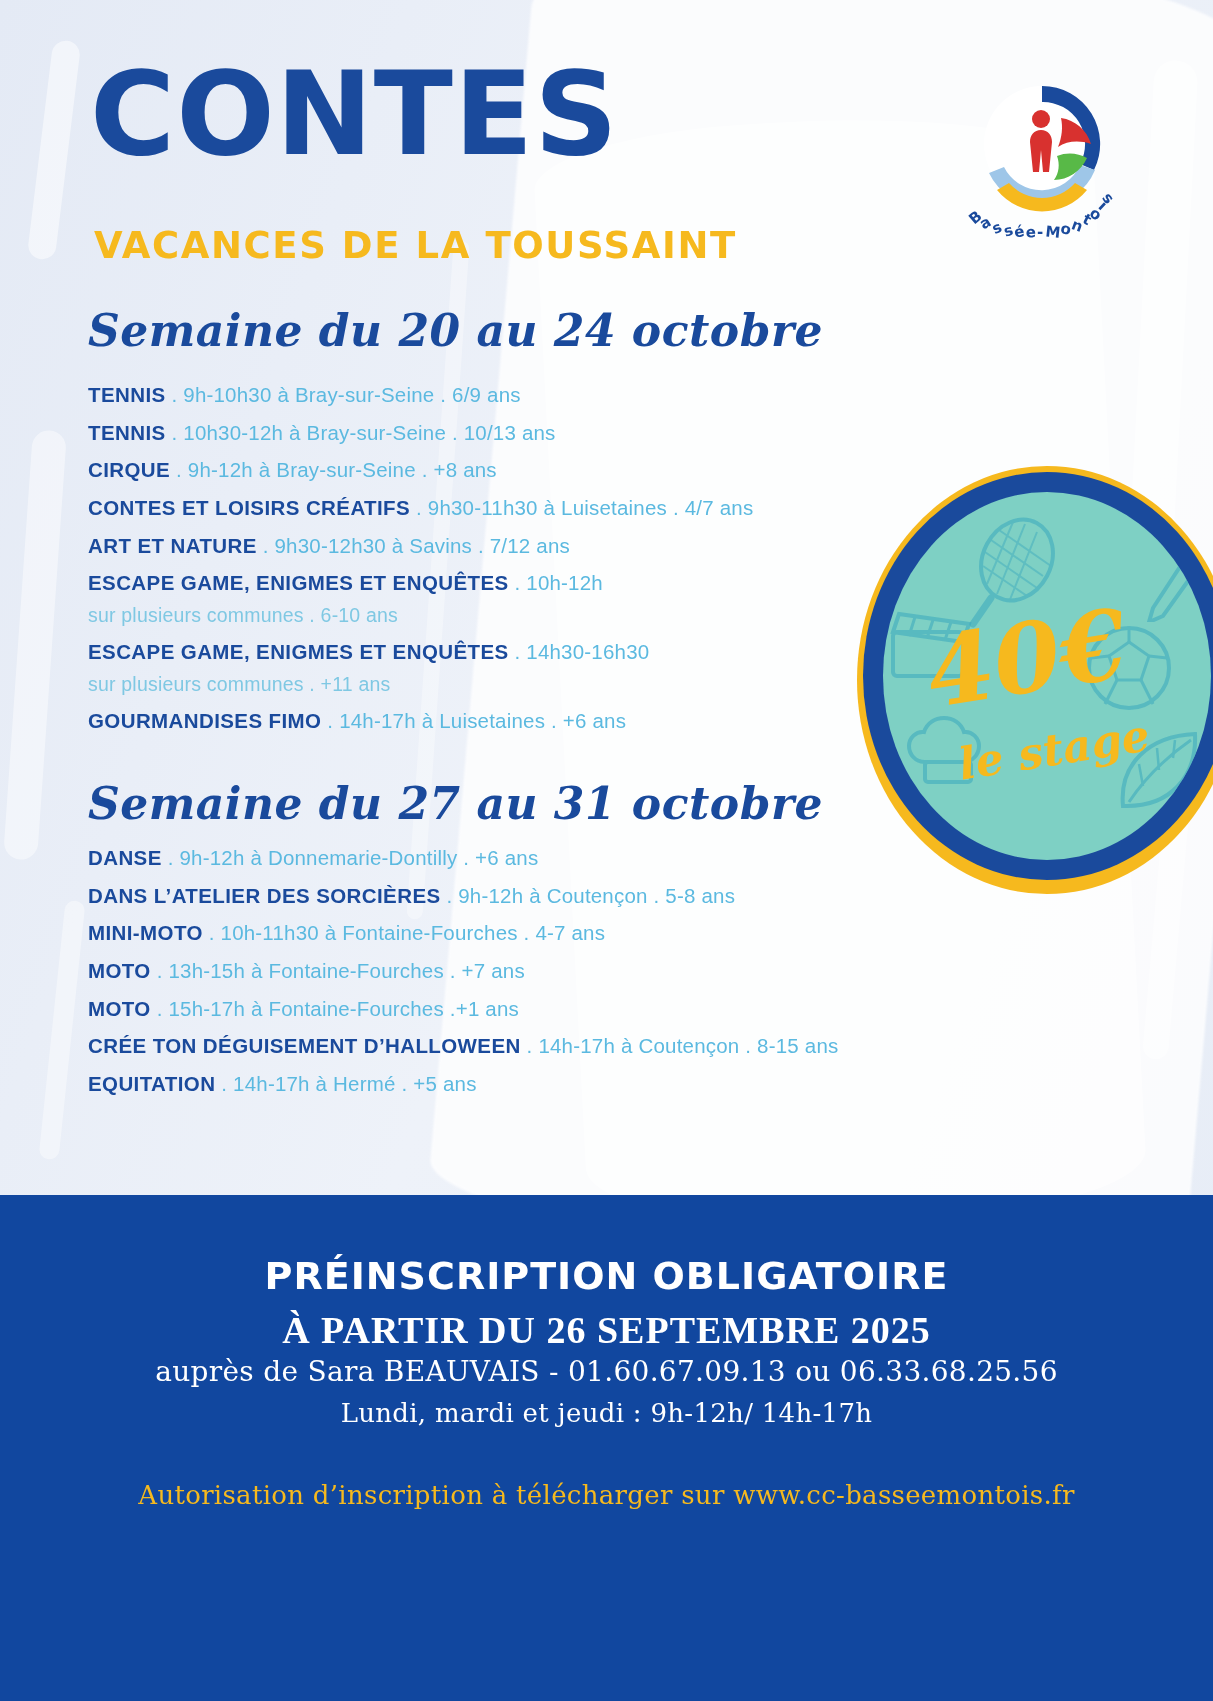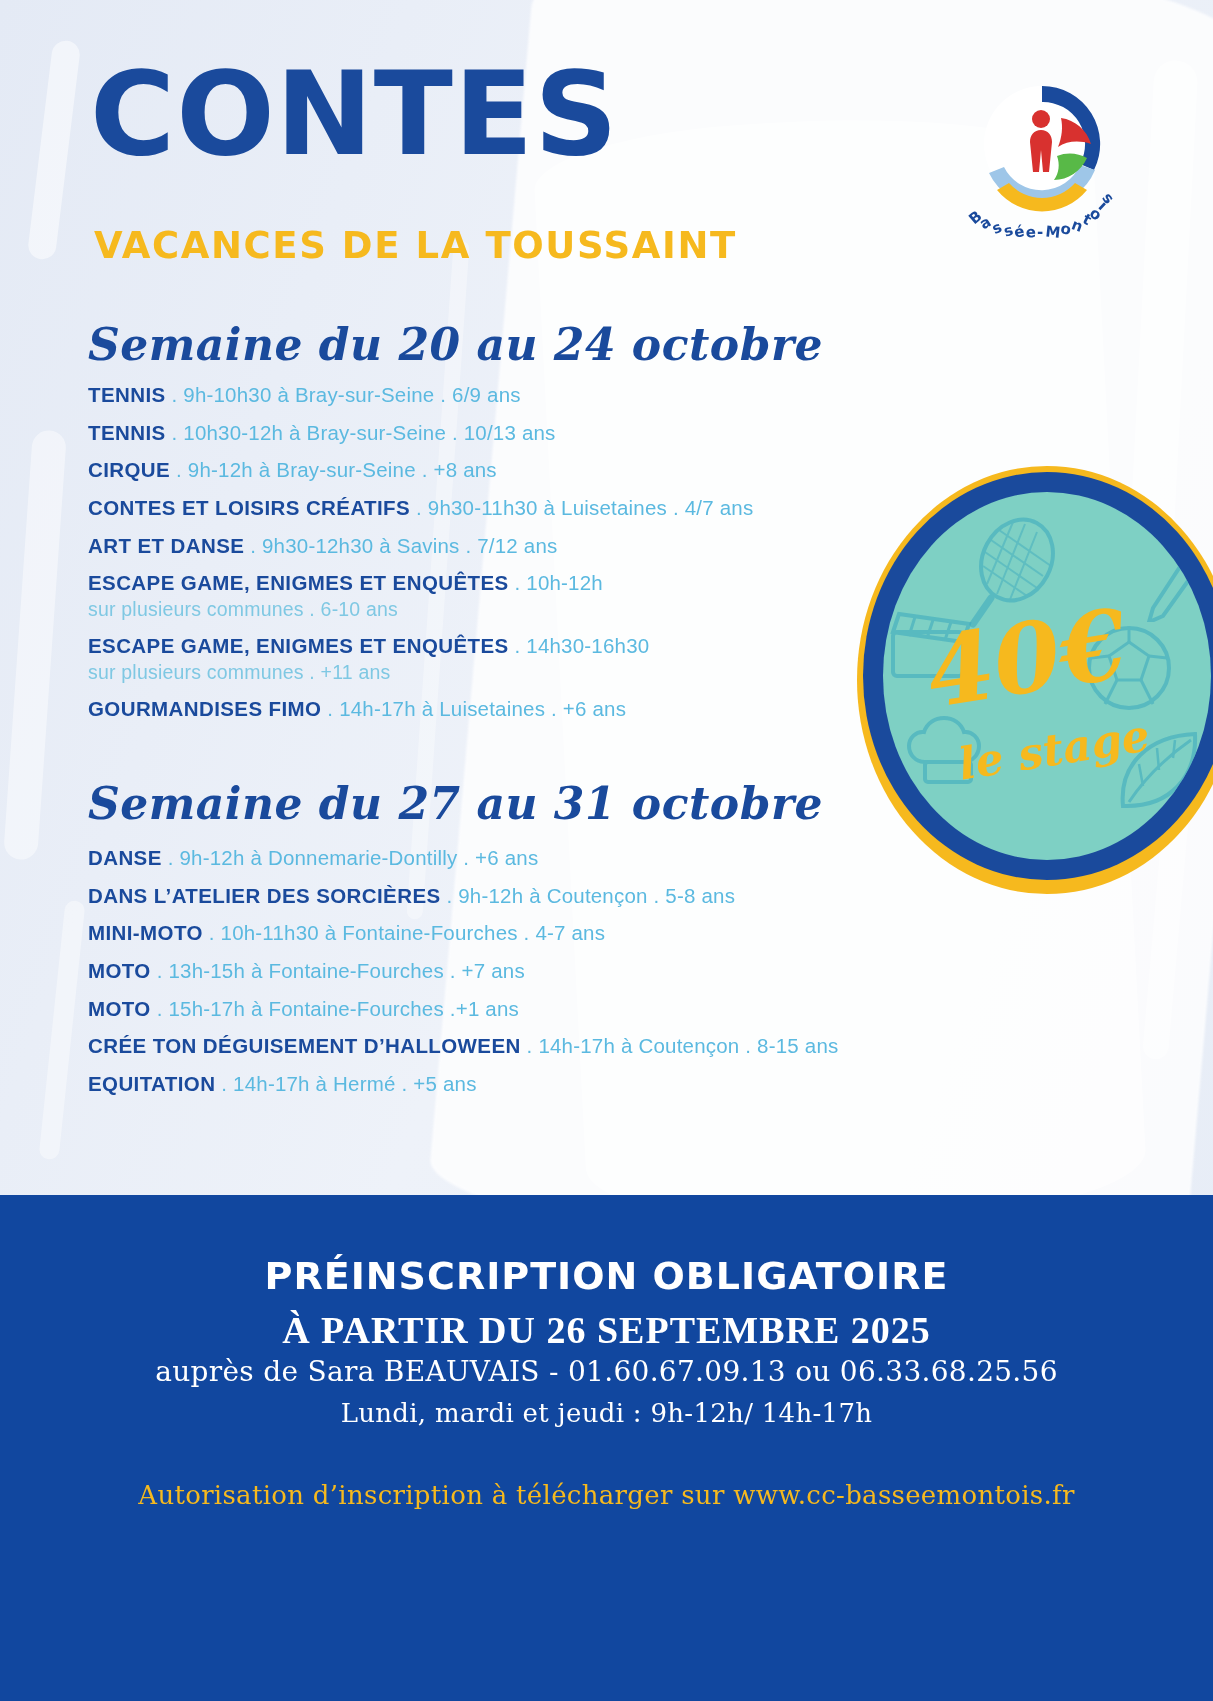--- a/index.html
+++ b/index.html
@@ -92,21 +92,21 @@
   .week-head {
     position: absolute;
     left: 88px;
     font-family: "DejaVu Serif", serif;
     font-style: italic;
     font-weight: 700;
     font-size: 44px;
     color: #1a4a9c;
     letter-spacing: .5px;
   }
-  #week1-head { top: 319px; }
+  #week1-head { top: 305px; }
   #week2-head { top: 778px; }
 
   .list {
     position: absolute;
     left: 88px;
     width: 770px;
   }
   #week1-list { top: 382px; }
   #week2-list { top: 845px; }
 
@@ -119,21 +119,21 @@
   }
   .item .name {
     color: #1a4a9c;
     font-weight: 700;
     letter-spacing: .4px;
   }
   .item .sub {
     display: block;
     color: #7fc8e3;
     font-size: 19.5px;
-    margin-top: 1px;
+    margin-top: 7px;
   }
 
   
   .badge {
     position: absolute;
     right: -24px;
     top: 466px;
     width: 380px;
     height: 428px;
   }
@@ -280,21 +280,21 @@
   </div>
   <div class="item">
     <span class="name">CIRQUE</span>
     <span class="det">. 9h-12h à Bray-sur-Seine . +8 ans</span>
   </div>
   <div class="item">
     <span class="name">CONTES ET LOISIRS CRÉATIFS</span>
     <span class="det">. 9h30-11h30 à Luisetaines . 4/7 ans</span>
   </div>
   <div class="item">
-    <span class="name">ART ET DANSE</span>
+    <span class="name">ART ET NATURE</span>
     <span class="det">. 9h30-12h30 à Savins . 7/12 ans</span>
   </div>
   <div class="item">
     <span class="name">ESCAPE GAME, ENIGMES ET ENQUÊTES</span>
     <span class="det">. 10h-12h</span>
     <span class="sub">sur plusieurs communes . 6-10 ans</span>
   </div>
   <div class="item">
     <span class="name">ESCAPE GAME, ENIGMES ET ENQUÊTES</span>
     <span class="det">. 14h30-16h30</span>

